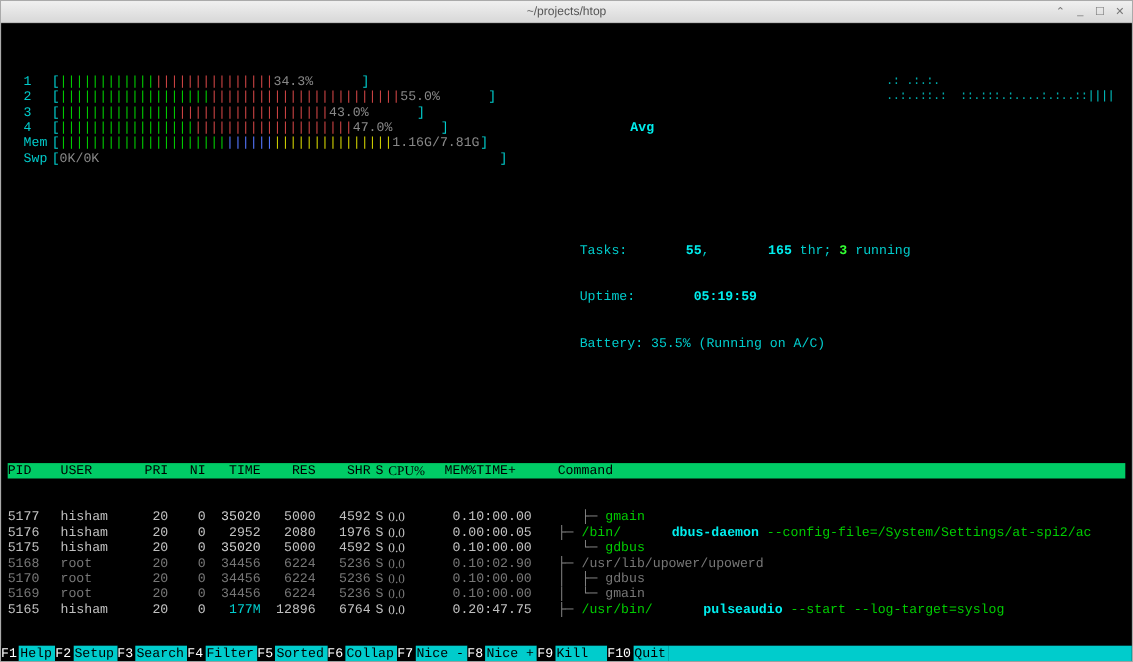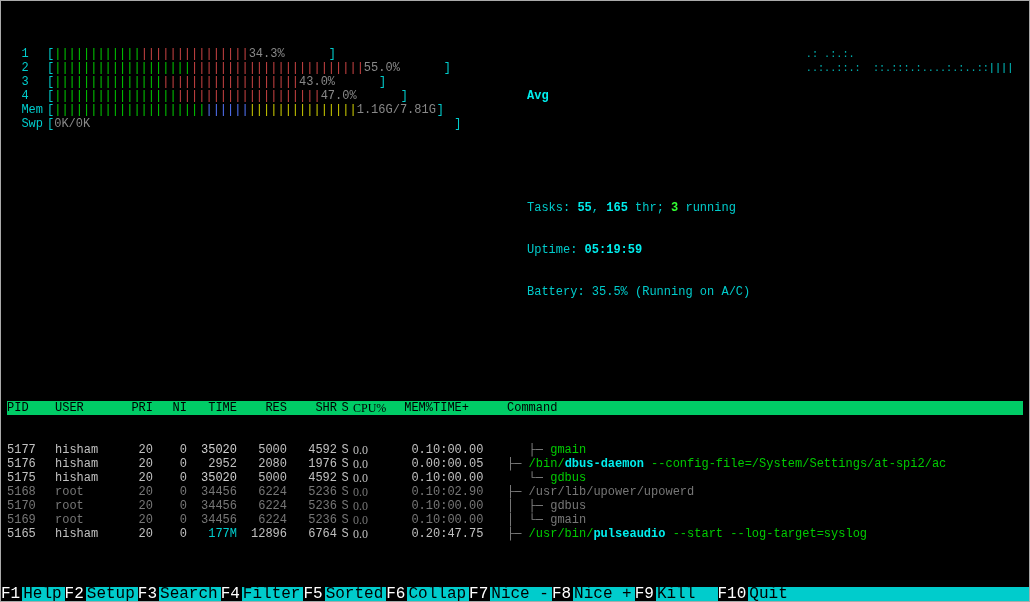--- a/index.html
+++ b/index.html
@@ -46,21 +46,21 @@
     color: #c0c0c0;
     padding: 4px 6px 0 6px;
     line-height: 14px;
     font-size: 12px;
     letter-spacing: 0px;
     white-space: pre;
     overflow: hidden;
     position: relative;
   }
   .cyan { color: #00cccc; }
-  .cyan-bold { color: #00eeee; font-weight: bold;}
+  .cyan-bold { color: #00eeee; font-weight: bold; margin-left: 46px;}
   .green { color: #00cc00; }
   .green-bold { color: #33ff33; font-weight:bold;}
   .red { color: #cc4444; }
   .yellow { color: #cccc00; }
   .blue { color: #5577ff; }
   .grey { color: #7a7a7a; }
   .dimrow { color: #777; }
   .white { color: #d0d0d0; }
 
   .meters { display:flex; gap: 30px;}
@@ -94,34 +94,43 @@
   .header-row .c-pid,.header-row .c-user,.header-row .c-pri,.header-row .c-ni,
   .header-row .c-virt,.header-row .c-res,.header-row .c-shr,.header-row .c-s,
   .header-row .c-cpu,.header-row .c-mem,.header-row .c-time,.header-row .c-cmd{
     color:#000;
   }
   .fnbar {
     position:absolute;
     left:0; right:0; bottom:0;
     height:14px;
     display:flex;
-    font-size:16px;
+    font-size:12px;
   }
   .fnkey { color:#fff; background:#000; padding:0 2px 0 0;}
   .fnlabel { background:#00cccc; color:#000; padding:0 3px 0 1px;}
   .tree { color:#888;}
   .spark {
     position:absolute; top:0; right:10px; color:#00aaaa;
     font-size:11px; letter-spacing:-0.5px;
   }
 </style>
 </head>
 <body>
 
 <div class="window">
+  <div class="titlebar">
+    <span>~/projects/htop</span>
+    <div class="titlebar-buttons">
+      <span>⌃</span>
+      <span>_</span>
+      <span>☐</span>
+      <span>✕</span>
+    </div>
+  </div>
 
   <div class="terminal">
 
     <div class="meters">
       <div class="meters-left" id="meters-left"><div class="meter-row"><span class="meter-label">  1  </span><span class="cyan">[</span><span class="meter-bar"><span class="green">||||||||||||</span><span class="red">|||||||||||||||</span></span><span class="meter-pct grey">34.3%</span><span class="cyan">]</span></div><div class="meter-row"><span class="meter-label">  2  </span><span class="cyan">[</span><span class="meter-bar"><span class="green">|||||||||||||||||||</span><span class="red">||||||||||||||||||||||||</span></span><span class="meter-pct grey">55.0%</span><span class="cyan">]</span></div><div class="meter-row"><span class="meter-label">  3  </span><span class="cyan">[</span><span class="meter-bar"><span class="green">|||||||||||||||</span><span class="red">|||||||||||||||||||</span></span><span class="meter-pct grey">43.0%</span><span class="cyan">]</span></div><div class="meter-row"><span class="meter-label">  4  </span><span class="cyan">[</span><span class="meter-bar"><span class="green">|||||||||||||||||</span><span class="red">||||||||||||||||||||</span></span><span class="meter-pct grey">47.0%</span><span class="cyan">]</span></div><div class="meter-row"><span class="meter-label">  Mem</span><span class="cyan">[</span><span class="meter-bar"><span class="green">|||||||||||||||||||||</span><span class="blue">||||||</span><span class="yellow">|||||||||||||||</span></span><span class="meter-pct grey">1.16G/7.81G</span><span class="cyan">]</span></div><div class="meter-row"><span class="meter-label">  Swp</span><span class="cyan">[</span><span class="meter-bar"></span><span class="meter-pct grey" style="width:400px">0K/0K</span><span class="cyan">]</span></div></div>
       <div class="meters-right">
         <div class="spark">.: .:.:.<br>..:..::.:  ::.:::.:....:.:..::<span class="cyan">||||</span></div>
         <div><span class="cyan-bold">Avg</span></div>
         <div>&nbsp;</div><div>&nbsp;</div><div>&nbsp;</div>
         <div><span class="cyan">Tasks: </span><span class="cyan-bold">55</span><span class="cyan">, </span><span class="cyan-bold">165</span><span class="cyan"> thr; </span><span class="green-bold">3</span><span class="cyan"> running</span></div>

